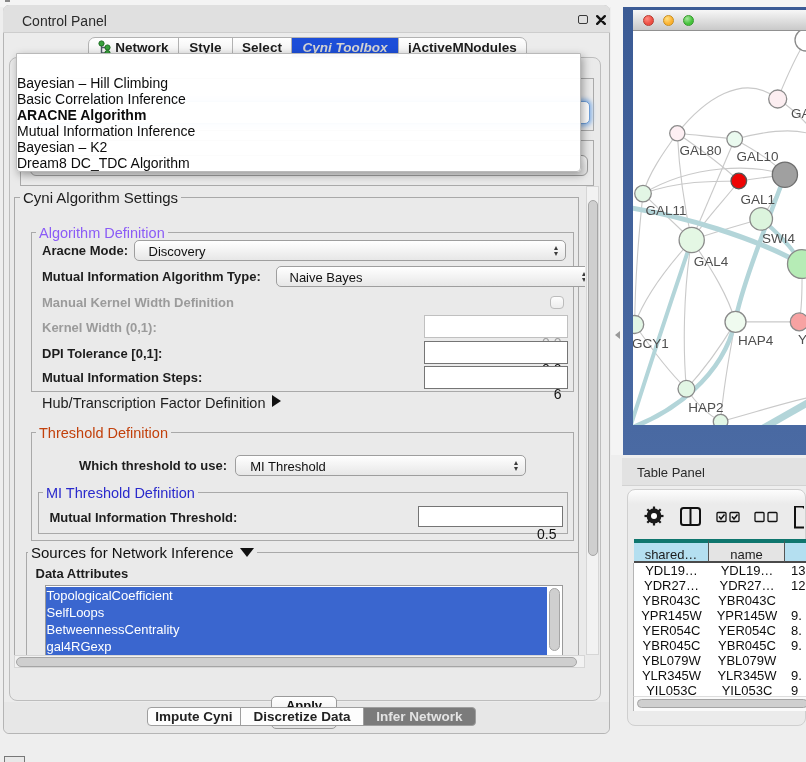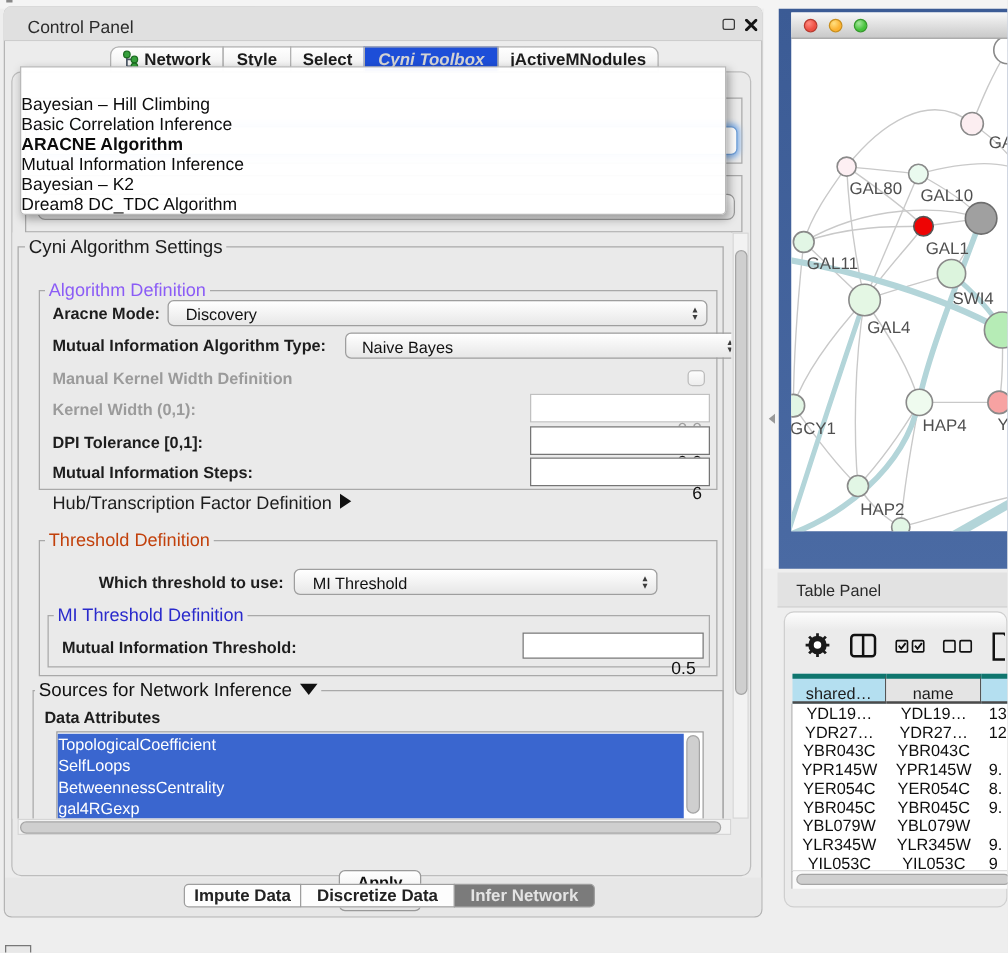--- a/index.html
+++ b/index.html
@@ -180,21 +180,21 @@
       <div class="sbthumb" style="left:503px; top:2px; width:11px; height:63px;"></div>
     </div>
   </div>
 
   <div class="abs sbtrack" style="left:586px; top:186px; width:13px; height:469px;"></div>
   <div class="abs sbthumb" style="left:587.5px; top:200px; width:10px; height:356px;"></div>
   <div class="abs sbtrack" style="left:14px; top:655px; width:571px; height:13px;"></div>
   <div class="abs sbthumb" style="left:15.5px; top:656.5px; width:561px; height:10px;"></div>
 
   <div class="abs" id="applybtn">Apply</div>
-  <div class="abs btab" id="btab1">Impute Data</div>
+  <div class="abs btab" id="btab1">Impute Cyni</div>
   <div class="abs btab" id="btab2">Discretize Data</div>
   <div class="abs btab" id="btab3">Infer Network</div>
 
   <div class="abs" id="overlay">
     <div class="it" style="top:21px;">Bayesian – Hill Climbing</div>
     <div class="it" style="top:37px;">Basic Correlation Inference</div>
     <div class="it" style="top:53px; font-weight:bold;">ARACNE Algorithm</div>
     <div class="it" style="top:69px;">Mutual Information Inference</div>
     <div class="it" style="top:85px;">Bayesian – K2</div>
     <div class="it" style="top:101px;">Dream8 DC_TDC Algorithm</div>

